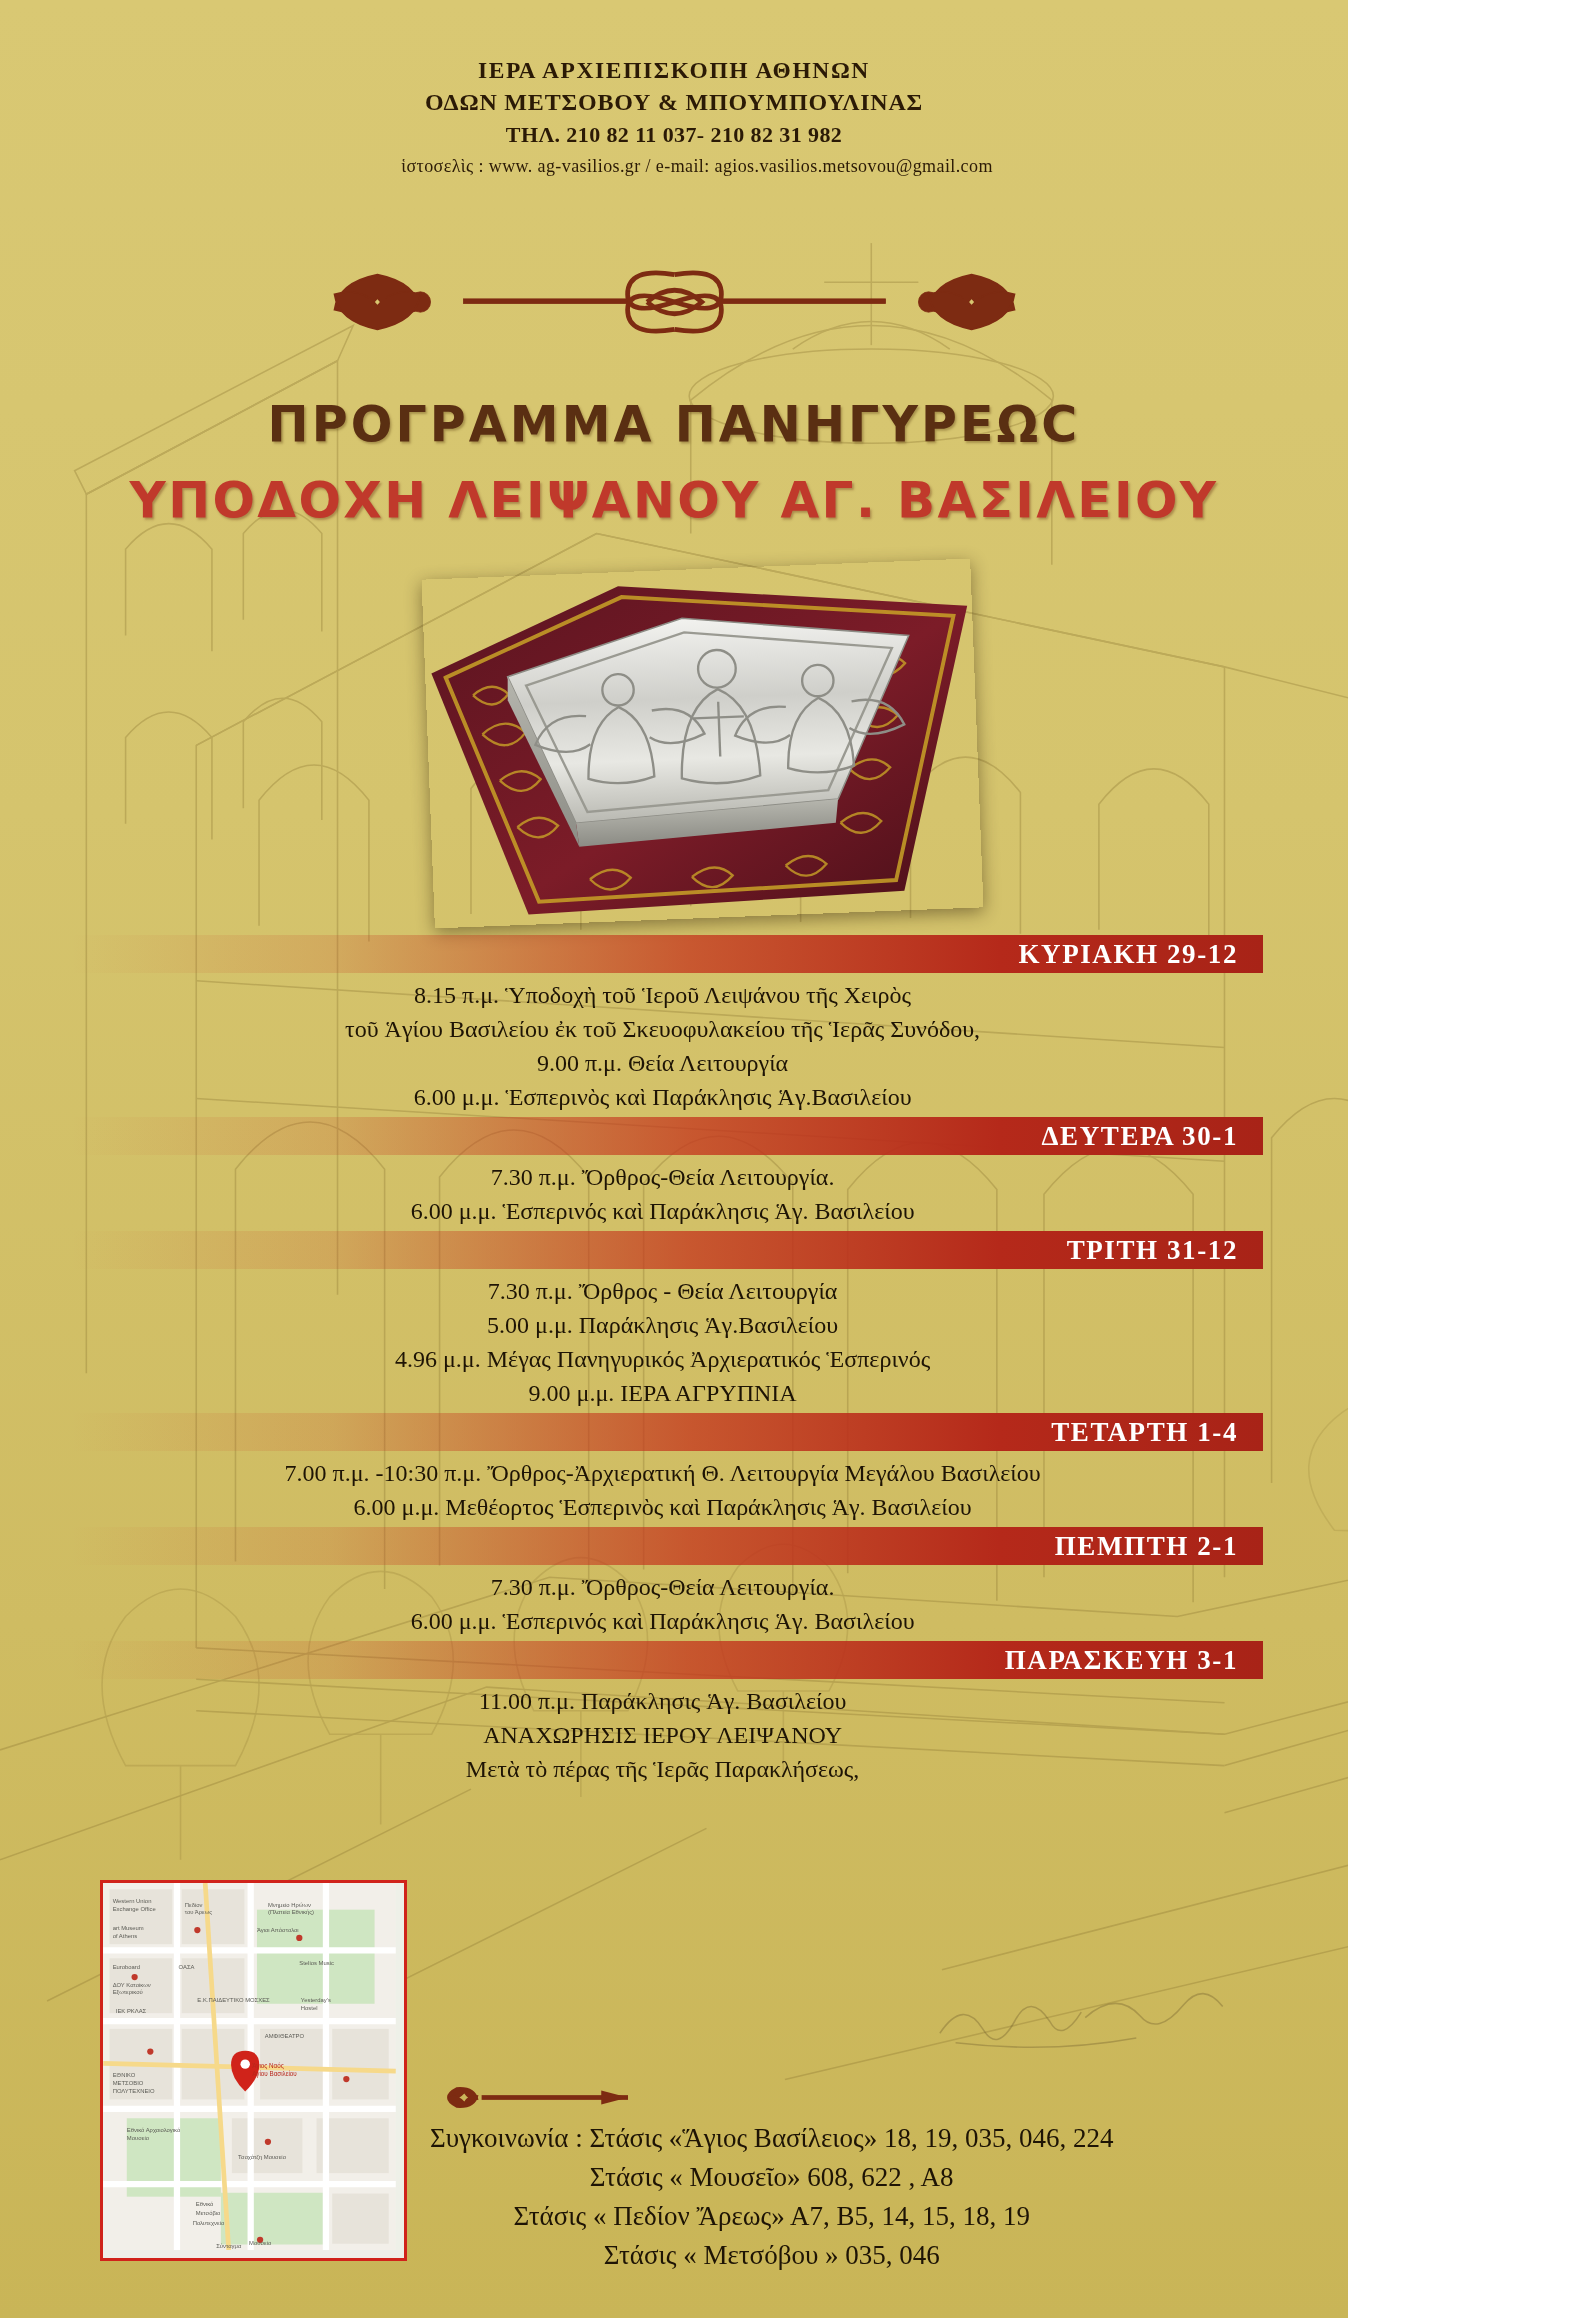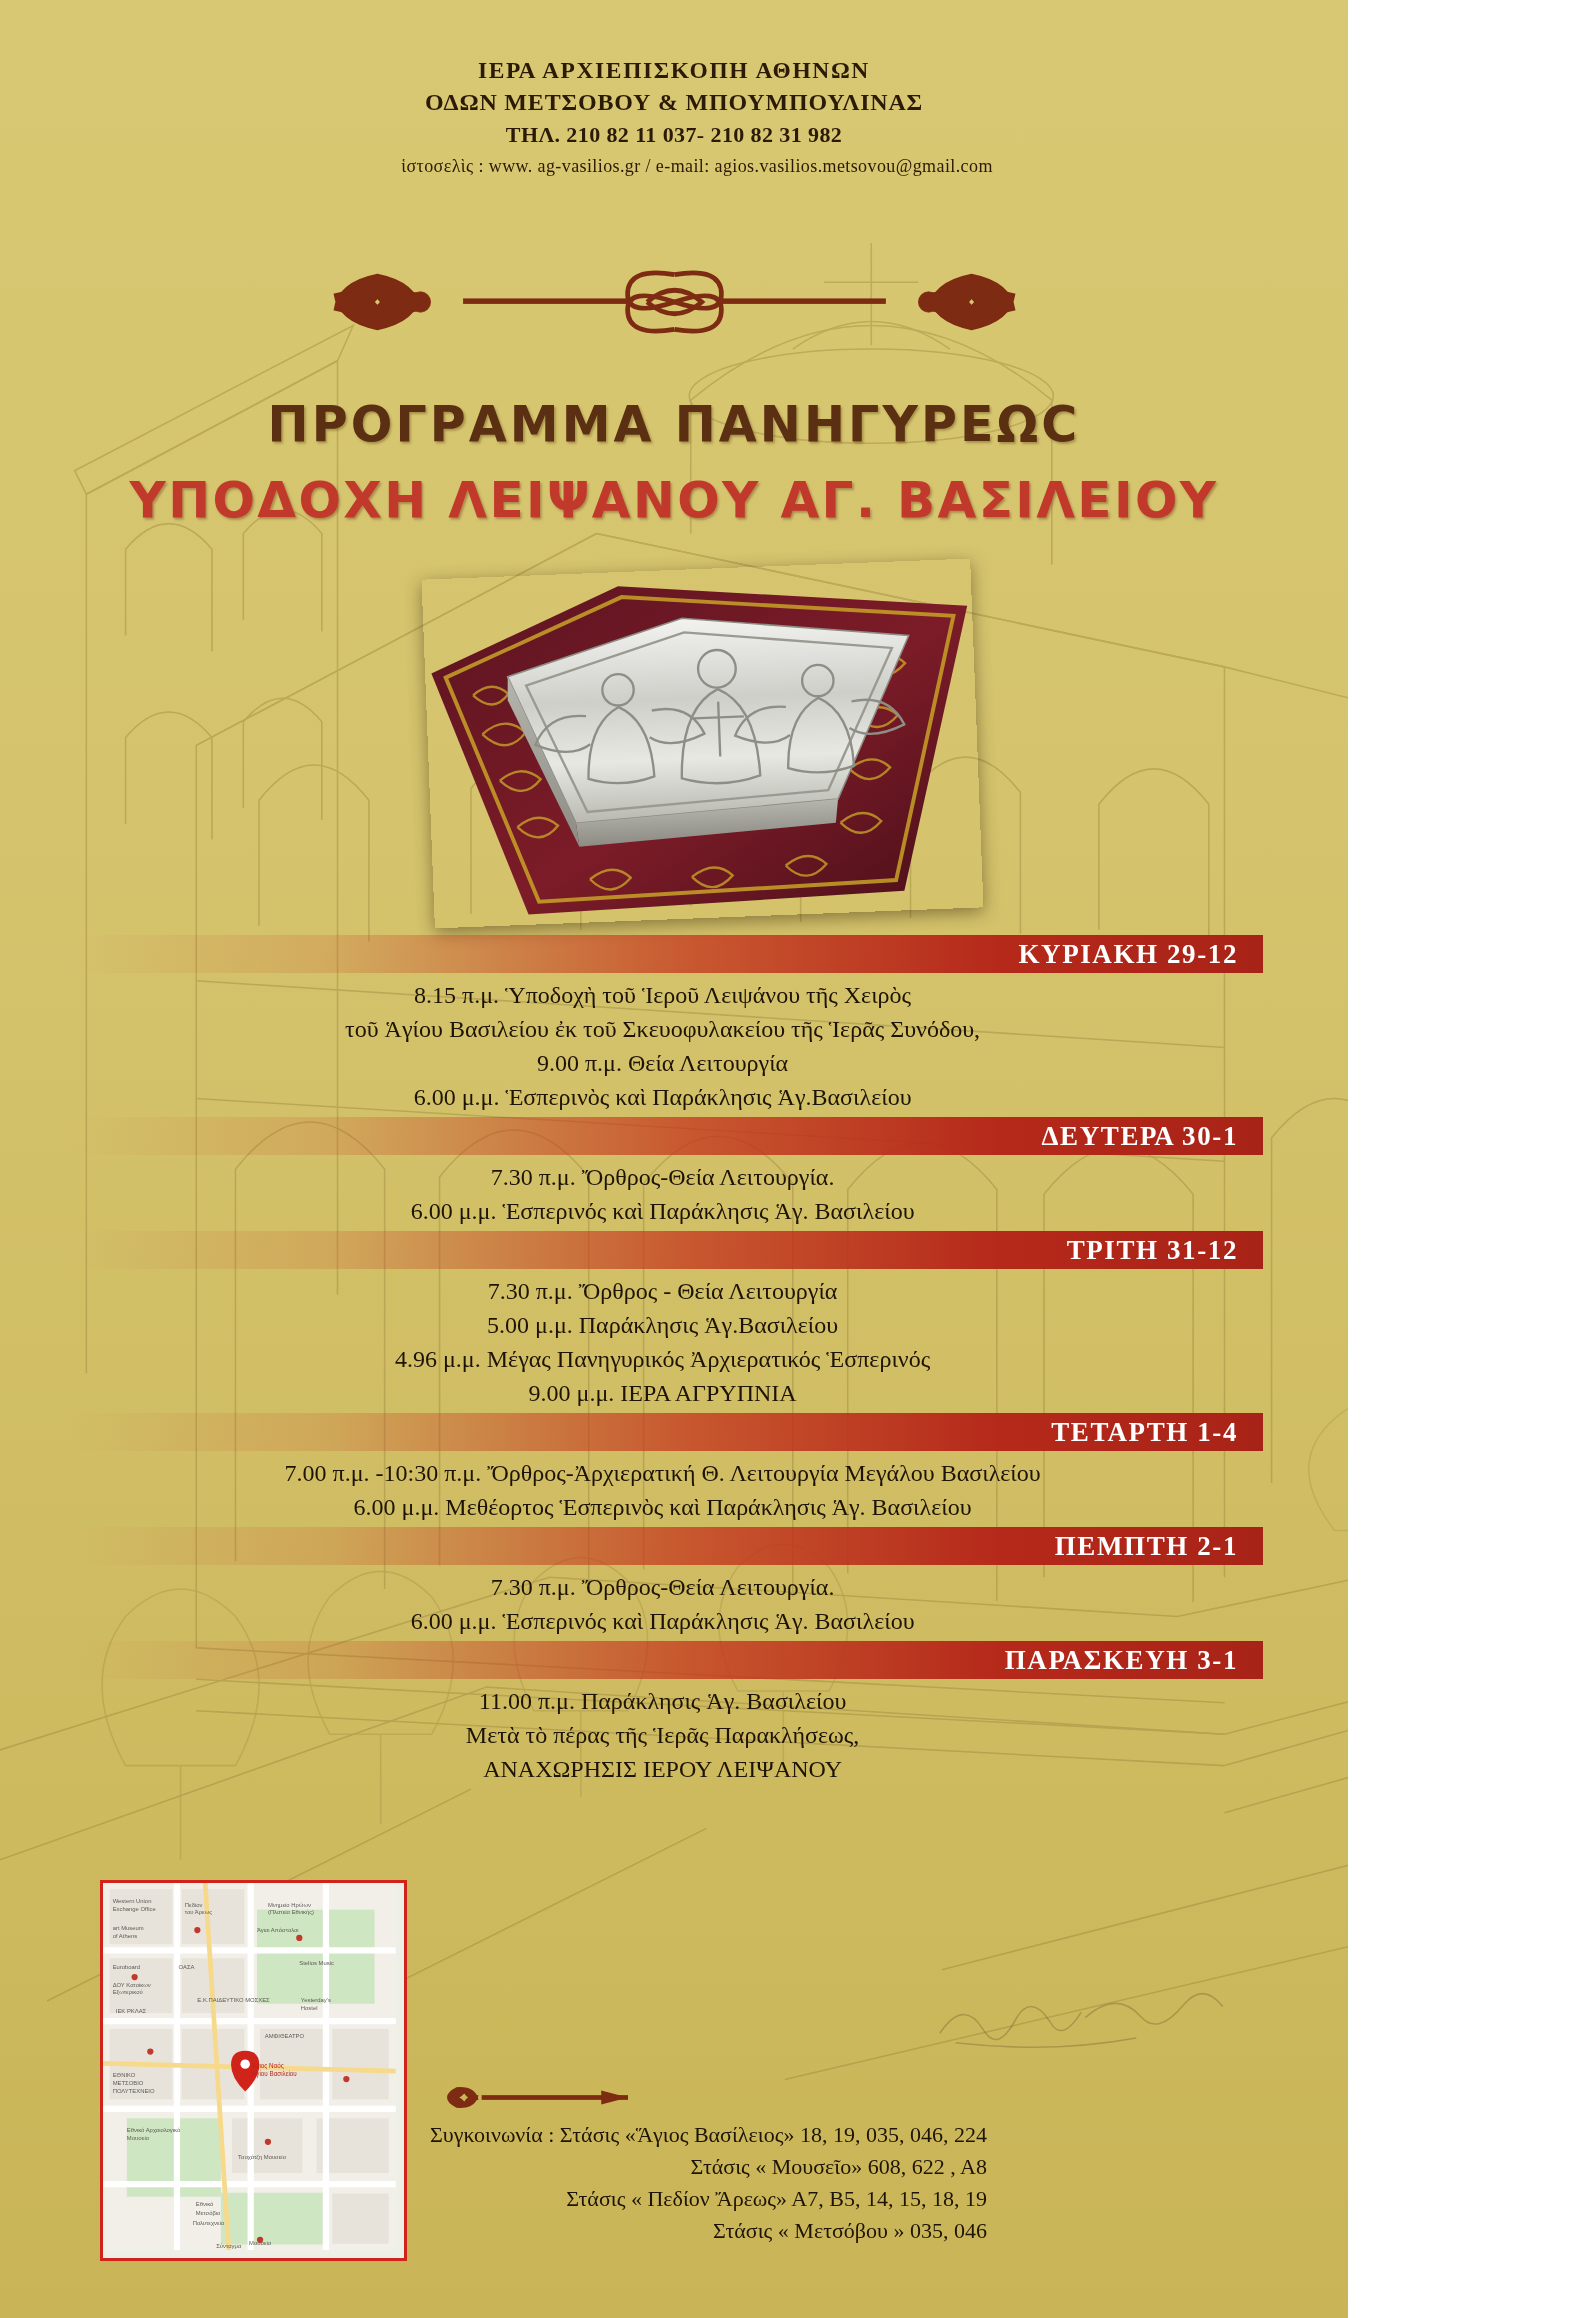--- a/index.html
+++ b/index.html
@@ -175,23 +175,23 @@
     overflow: hidden;
   }
   .map-svg { display:block; }
 
   
   .transport {
     position: absolute;
     left: 430px;
     top: 2119px;
     color: #1e1405;
-    font-size: 22px;
+    font-size: 27px;
     line-height: 1.45;
-    text-align: right;
+    text-align: center;
   }
   .transport div { white-space: nowrap; }
 
   
   .scribble {
     position: absolute;
     right: 86px;
     top: 1986px;
     width: 330px;
     height: 71px;
@@ -409,22 +409,22 @@
           <span class="day-label">ΠΕΜΠΤΗ   2-1</span>
         </div>
         <div class="entry">7.30 π.μ. Ὄρθρος-Θεία Λειτουργία.</div>
         <div class="entry">6.00 μ.μ. Ἑσπερινός καὶ Παράκλησις Ἁγ. Βασιλείου</div>
       </div>
       <div class="sched-group">
         <div class="day-band">
           <span class="day-label">ΠΑΡΑΣΚΕΥΗ  3-1</span>
         </div>
         <div class="entry">11.00 π.μ.   Παράκλησις Ἁγ. Βασιλείου</div>
+        <div class="entry">ΑΝΑΧΩΡΗΣΙΣ ΙΕΡΟΥ ΛΕΙΨΑΝΟΥ</div>
         <div class="entry">Μετὰ τὸ πέρας τῆς Ἱερᾶς Παρακλήσεως,</div>
-        <div class="entry">ΑΝΑΧΩΡΗΣΙΣ ΙΕΡΟΥ ΛΕΙΨΑΝΟΥ</div>
       </div>
     </div>
 
   <svg class="bottom-orn" viewBox="0 0 230 34">
     <g fill="#7d2b12">
       <path d="M12 4 q-12 6 -12 13 q12 6 22 -5 q6 10 18 8 q-4 -18 -28 -16 Z"></path>
       <path d="M12 30 q-12 -6 -12 -13 q12 -6 22 5 q6 -10 18 -8 q-4 18 -28 16 Z"></path>
       <rect x="44" y="14" width="186" height="6"></rect>
       <path d="M230 17 L196 8 L196 26 Z"></path>
     </g>

